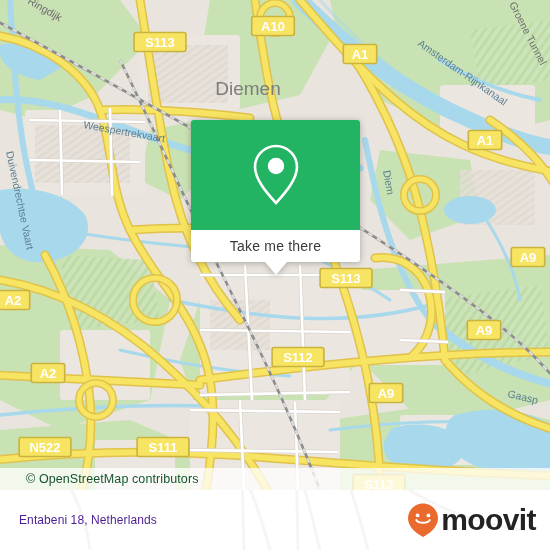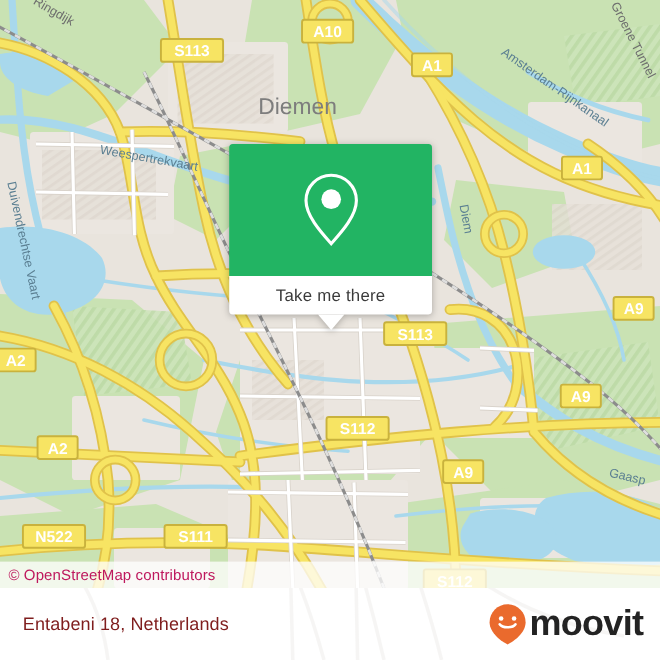--- a/index.html
+++ b/index.html
@@ -16,22 +16,22 @@
     position: absolute; left: 0; top: 0; width: 550px; height: 490px;
     overflow: hidden; background: #e9e4dd;
   }
   .map-svg { position: absolute; left: 0; top: 0; }
 
   
   .attribution {
     position: absolute; left: 0; top: 468px; width: 550px; height: 22px;
     background: rgba(255,255,255,0.75);
     display: flex; align-items: center;
-    padding-left: 7px;
-    font-size: 12.5px; color: #be185d;
+    padding-left: 26px;
+    font-size: 12.5px; color: #14532d;
     letter-spacing: .1px;
   }
 
   
   .callout {
     position: absolute; left: 191px; top: 120px;
     width: 169px; height: 142px;
     filter: drop-shadow(0 1px 3px rgba(0,0,0,0.28));
   }
   .callout-green {
@@ -62,21 +62,21 @@
     background: #ffffff; overflow: hidden;
     display: flex; align-items: center;
   }
   .bottombar-watermark {
     position: absolute; left: 0; top: -490px; opacity: .12;
     pointer-events: none;
   }
   .address {
     position: relative; z-index: 2;
     margin-left: 19px;
-    font-size: 15px; color: #7f1d1d; letter-spacing: .1px;
+    font-size: 12px; color: #4c1d95; letter-spacing: .1px;
   }
   .brand {
     position: absolute; z-index: 2; right: 14px; top: 50%;
     transform: translateY(-50%);
     display: flex; align-items: center; gap: 1px;
   }
   .brand-word {
     font-size: 30px; font-weight: bold; color: #232323;
     letter-spacing: -0.6px; line-height: 1;
   }

